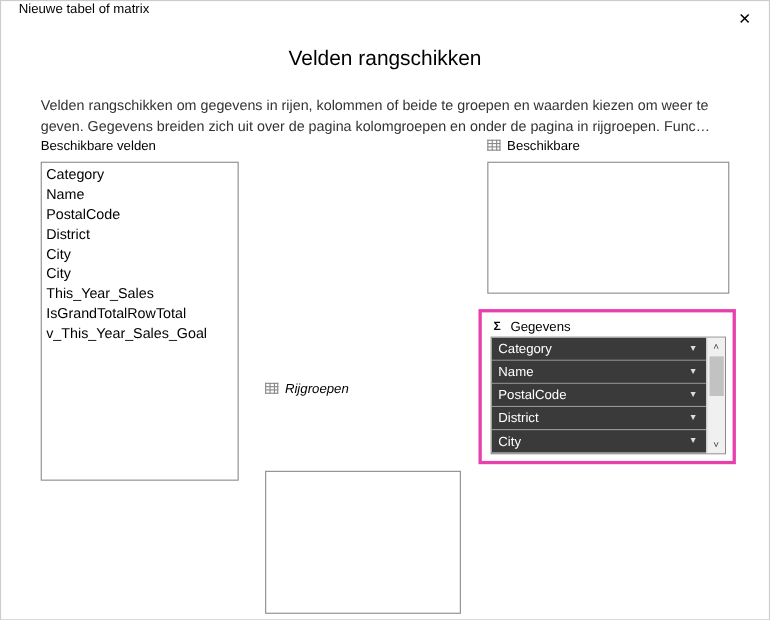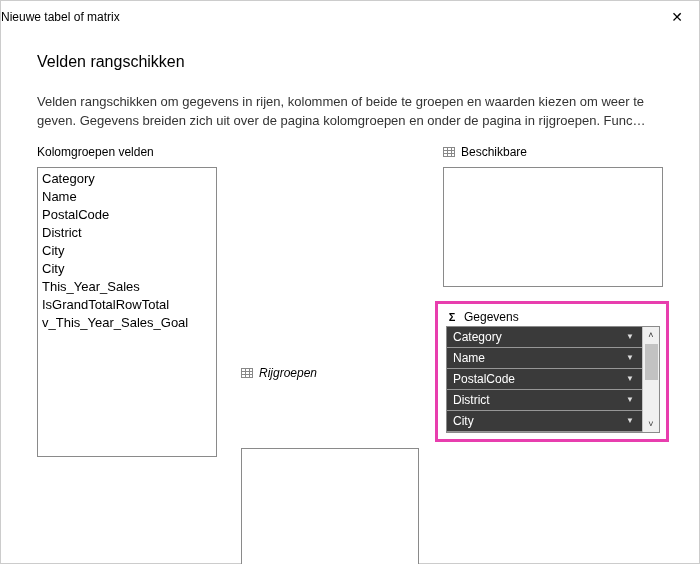--- a/index.html
+++ b/index.html
@@ -16,50 +16,49 @@
   .window {
     width: 700px;
     height: 564px;
     border: 1px solid #ccc;
     display: flex;
     flex-direction: column;
     background: #fff;
   }
   .titlebar {
     display: flex;
-    align-items: center;
     justify-content: space-between;
     height: 32px;
-    padding: 0 0 0 0;
+    padding: 0 0 0 16px;
   }
   .titlebar .title { font-size: 12px; }
   .titlebar .close {
     width: 44px;
     height: 32px;
     display: flex;
     align-items: center;
     justify-content: center;
     font-size: 14px;
     font-family: inherit;
     color: #000;
   }
   .content {
     flex: 1;
     padding: 10px 36px 0 36px;
     position: relative;
   }
   .heading {
-    font-size: 16px;
-    margin: 10px 0 22px 0;
+    font-size: 19px;
+    margin: 0 0 22px 0;
+    text-align: center;
   }
   .desc {
     font-size: 13px;
     color: #333;
     line-height: 1.45;
-    margin-bottom: 14px;
   }
   .layout {
     display: grid;
     grid-template-columns: 180px 1fr 220px;
     column-gap: 24px;
     row-gap: 6px;
   }
   .col-label {
     font-size: 12px;
     color: #000;
@@ -176,21 +175,21 @@
     <span class="title">Nieuwe tabel of matrix</span>
     <div class="close">✕</div>
   </div>
 
   <div class="content">
     <div class="heading">Velden rangschikken</div>
     <div class="desc">Velden rangschikken om gegevens in rijen, kolommen of beide te groepen en waarden kiezen om weer te geven. Gegevens breiden zich uit over de pagina kolomgroepen en onder de pagina in rijgroepen. Func…</div>
 
     <div class="layout">
 
-      <div class="col-label">Kolomgroepen velden</div>
+      <div class="col-label">Beschikbare velden</div>
       <div></div>
       <div class="col-label">
         <span class="icon-grid"></span>
         <span>Beschikbare</span>
       </div>
 
       <div class="listbox available" style="grid-row: span 3;">
         <div class="item">Category</div>
         <div class="item">Name</div>
         <div class="item">PostalCode</div>

